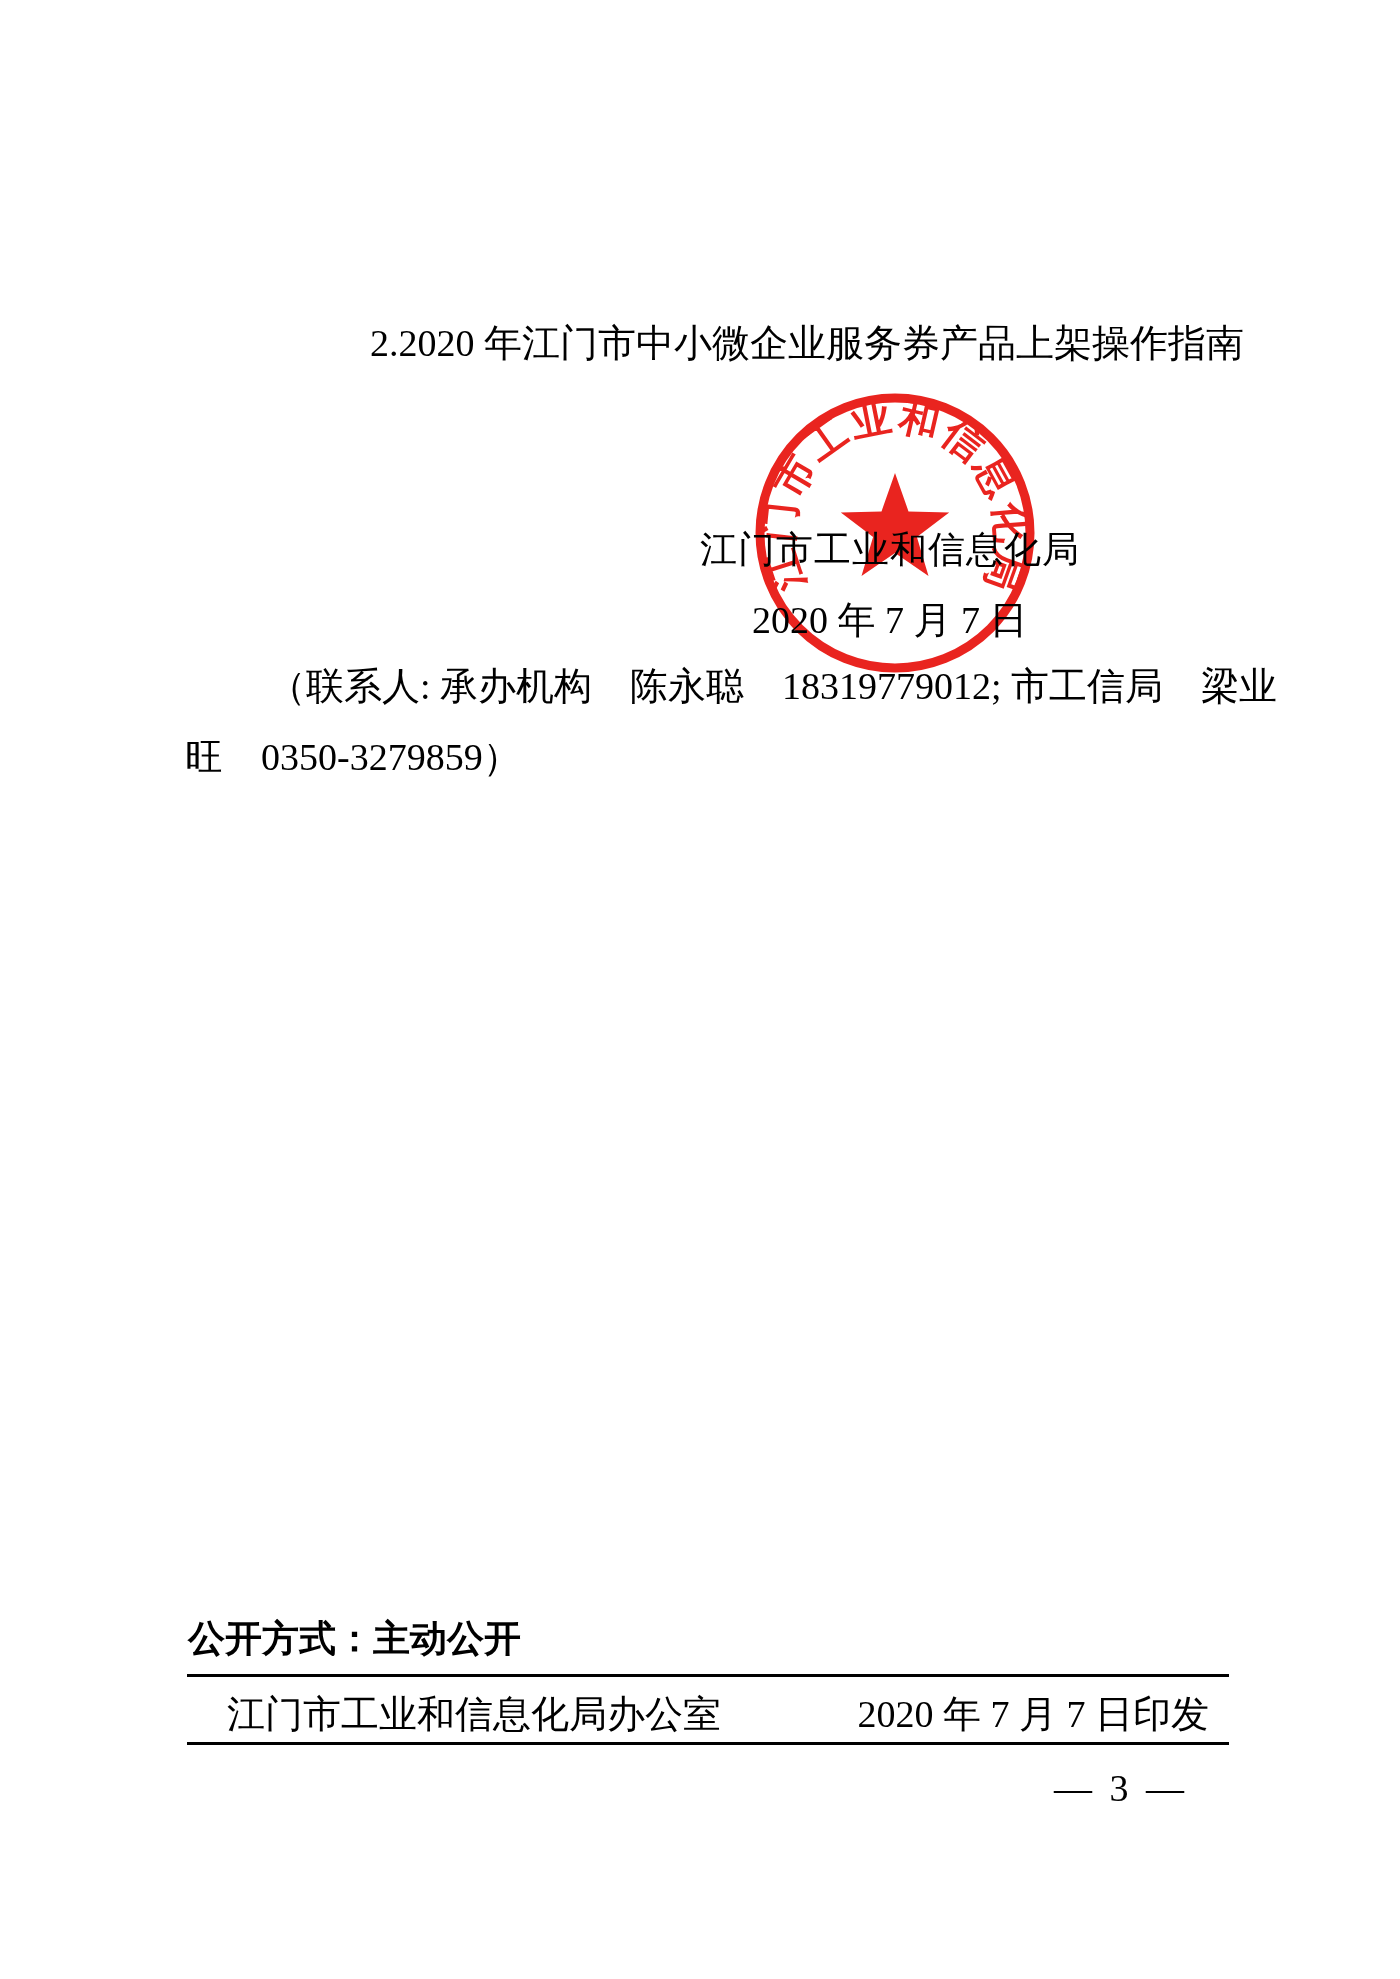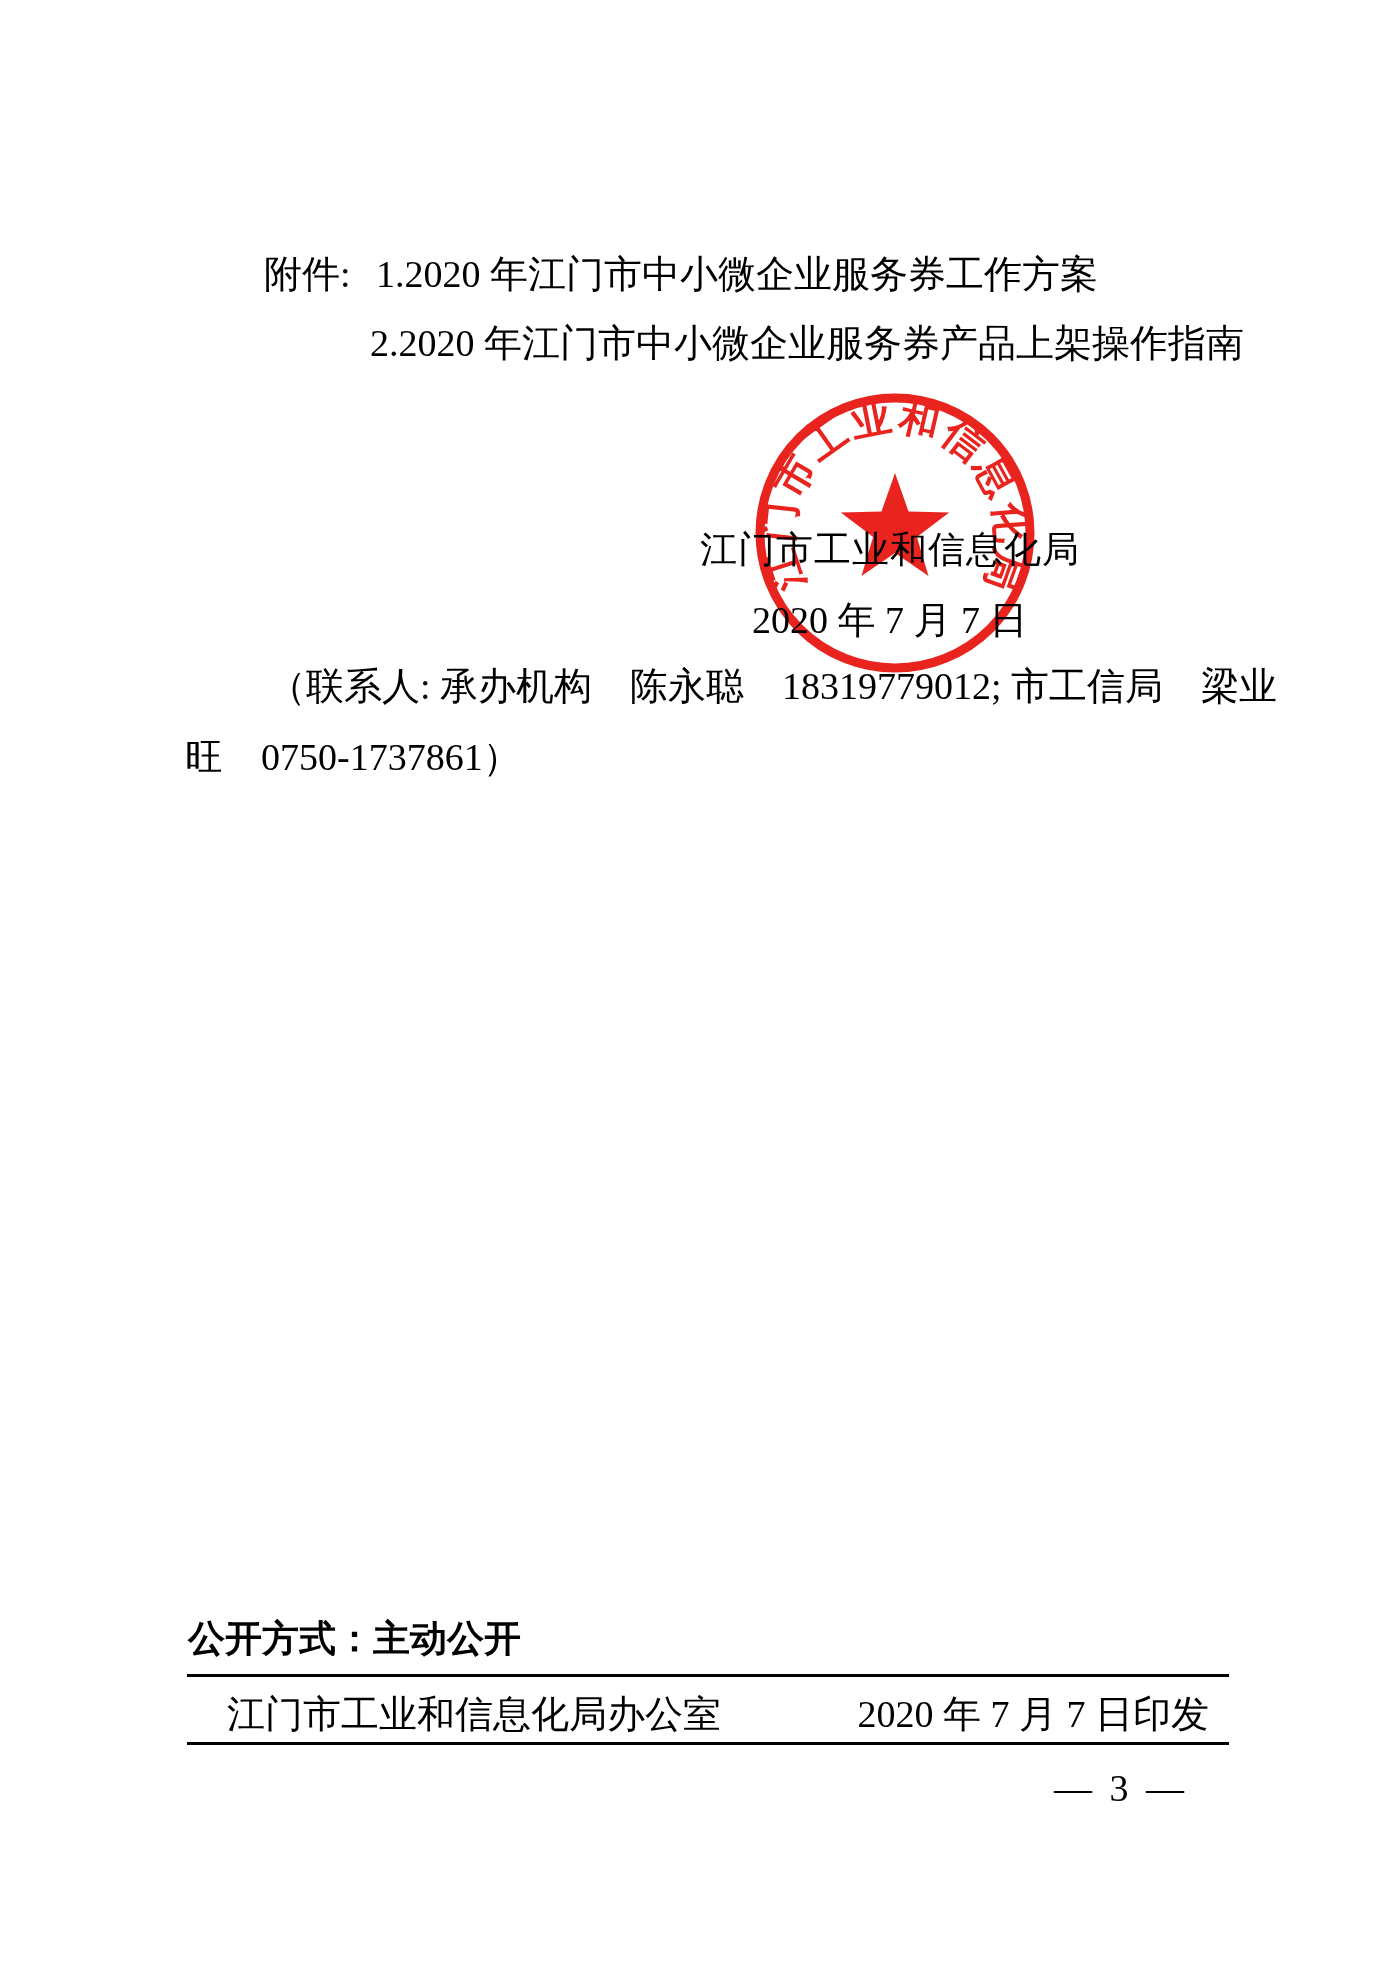--- a/index.html
+++ b/index.html
@@ -47,33 +47,29 @@
   .page-num{
     position:absolute;left:1021px;top:1766px;width:200px;
     text-align:center;font-size:38px;letter-spacing:4px;white-space:nowrap;
   }
 </style>
 </head>
 <body>
 
 <div class="page">
 
-  <div class="txt attach-line1">
-    <span class="attach-label">附件:</span>
-    <span>1.2020 年江门市中小微企业服务券工作方案</span>
-  </div>
   <div class="txt attach-line2">
     <span>2.2020 年江门市中小微企业服务券产品上架操作指南</span>
   </div>
 
   <div class="txt sig-org">江门市工业和信息化局</div>
   <div class="txt sig-date">2020 年 7 月 7 日</div>
 
   <div class="txt contact1">（联系人: 承办机构　陈永聪　18319779012; 市工信局　梁业</div>
-  <div class="txt contact2">旺　0750-1737861）</div>
+  <div class="txt contact2">旺　0350-3279859）</div>
 
   <div class="seal">
     <svg viewBox="0 0 290 290" xmlns="http://www.w3.org/2000/svg">
       <circle cx="145" cy="145" r="135" fill="none" stroke-width="9" stroke="#e8130e"></circle>
       <polygon points="145,85 158.5,123.4 199.2,124.4 166.9,149.1 178.5,188.1 145,165 111.5,188.1 123.1,149.1 90.8,124.4 131.5,123.4" fill="#e8130e"></polygon>
       <defs>
         <path id="sealArc" d="M 56.67 196 A 102 102 0 0 1 145 43 A 102 102 0 0 1 233.33 196" fill="none"></path>
       </defs>
       <text class="seal-arc-text" fill="#e8130e">
         <textPath href="#sealArc" startOffset="0">江门市工业和信息化局</textPath>

